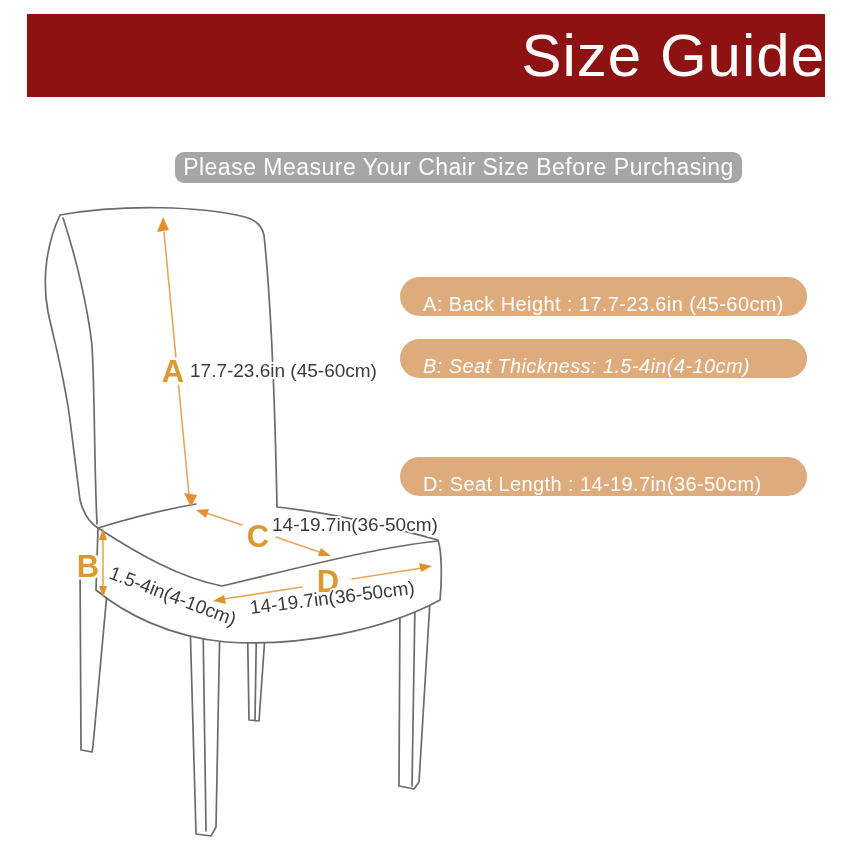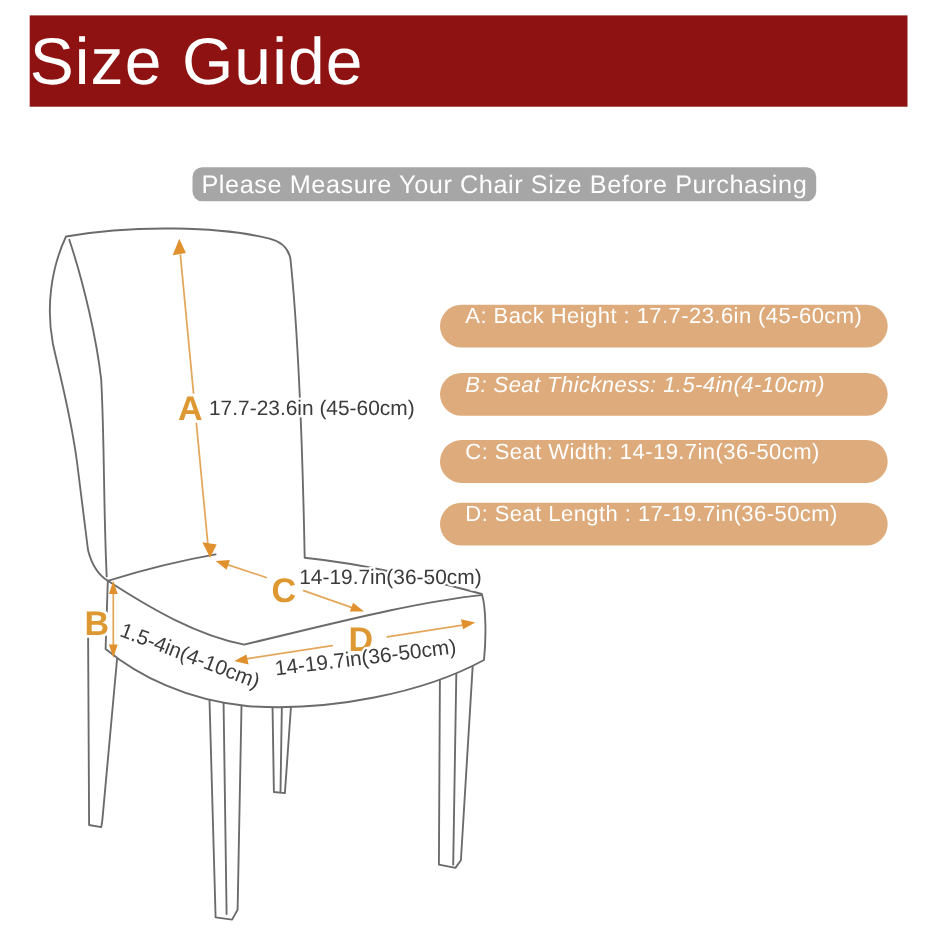--- a/index.html
+++ b/index.html
@@ -3,33 +3,33 @@
 <meta charset="utf-8">
 <style>
   html,body{margin:0;padding:0;background:#fff;}
   .stage{
     position:relative;width:851px;height:851px;background:#ffffff;overflow:hidden;
     font-family:"Liberation Sans",sans-serif;
   }
   .banner{
     position:absolute;left:27px;top:14px;width:798px;height:83px;
     background:#8E1212;color:#ffffff;
-    display:flex;align-items:center;justify-content:flex-start;
+    display:flex;align-items:center;justify-content:flex-end;
     font-size:60px;font-weight:400;letter-spacing:1px;
   }
   .notice{
     position:absolute;left:128px;top:152px;width:567px;height:31px;
     background:#A6A6A6;border-radius:9px;color:#ffffff;
     display:flex;align-items:center;justify-content:center;
     font-size:23px;letter-spacing:0.5px;white-space:nowrap;margin-left:47px;
   }
   .size-pill{
     position:absolute;left:400px;width:407px;height:39px;
     background:#DEAC7C;border-radius:20px;color:#ffffff;
-    display:flex;align-items:flex-start;
+    display:flex;align-items:flex-end;
     padding-left:23px;box-sizing:border-box;
     font-size:20px;letter-spacing:0.4px;white-space:nowrap;
   }
   .pill-a{top:277px;}
   .pill-b{top:339px;font-style:italic;}
   .pill-c{top:400px;}
   .pill-d{top:457px;}
   .chair-svg{position:absolute;left:30px;top:190px;}
   .sketch{fill:#ffffff;stroke:#6b6b6b;stroke-width:1.7;stroke-linejoin:round;}
   .sketch-line{fill:none;stroke:#6b6b6b;stroke-width:1.7;stroke-linejoin:round;stroke-linecap:round;}
@@ -59,25 +59,22 @@
   <div class="notice">
     <span>Please Measure Your Chair Size Before Purchasing</span>
   </div>
 
   <div class="size-pill pill-a">
     <span>A: Back Height : 17.7-23.6in (45-60cm)</span>
   </div>
   <div class="size-pill pill-b">
     <span>B: Seat Thickness: 1.5-4in(4-10cm)</span>
   </div>
-  <div class="size-pill pill-c">
-    <span>C: Seat Width: 14-19.7in(36-50cm)</span>
-  </div>
   <div class="size-pill pill-d">
-    <span>D: Seat Length : 17-19.7in(36-50cm)</span>
+    <span>D: Seat Length : 14-19.7in(36-50cm)</span>
   </div>
 
   <svg class="chair-svg" width="460" height="660" viewBox="0 0 460 660" xmlns="http://www.w3.org/2000/svg">
 
     <g>
       <path class="sketch" d="M 50,370 L 80,370 L 63,556 L 62,562 L 51,560 Z"></path>
       <g>
         <path class="sketch" d="M 160,430 L 190,428 L 186,637 L 181,646 L 166,644 Z"></path>
         <path class="sketch-line" d="M 173,432 L 176,641"></path>
       </g>

